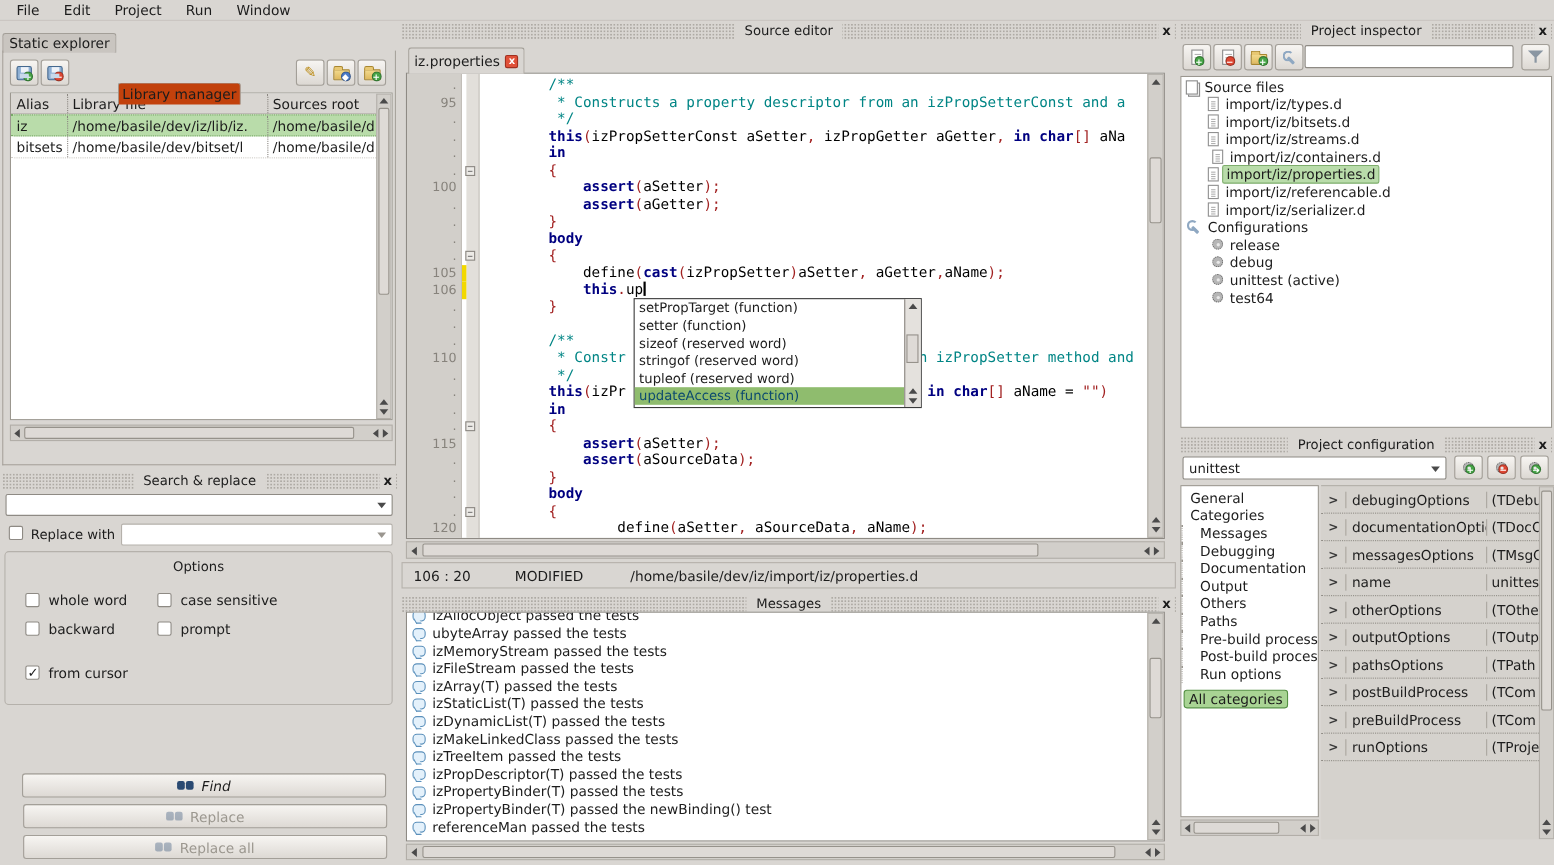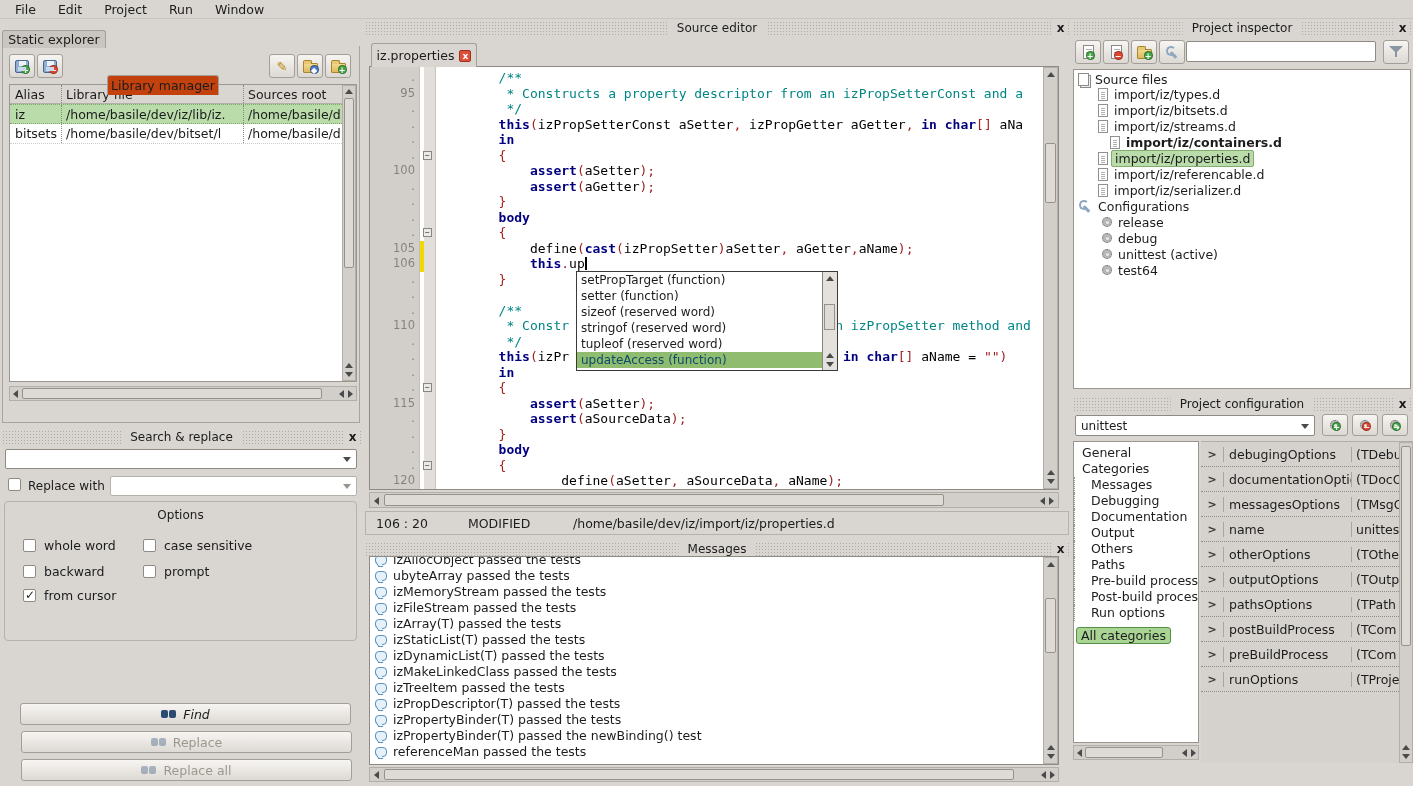--- a/index.html
+++ b/index.html
@@ -259,21 +259,21 @@
           <span>case sensitive</span>
         </div>
         <div class="cbrow" style="left: 18px; top: 62px;">
           <span class="cb"></span>
           <span>backward</span>
         </div>
         <div class="cbrow" style="left: 138px; top: 62px;">
           <span class="cb"></span>
           <span>prompt</span>
         </div>
-        <div class="cbrow" style="left: 18px; top: 86px; justify-content: center;">
+        <div class="cbrow" style="left: 18px; top: 102px; justify-content: center;">
           <span class="cb on"></span>
           <span>from cursor</span>
         </div>
       </div>
   </div>
   <div class="pbtn" style="left:20px; top:684px; width:331px; height:22px;font-style:italic;">
     <span class="i-binoc"></span>
     <span>Find</span>
   </div>
   <div class="pbtn dis" style="left:21px; top:712px; width:331px; height:22px;">
@@ -598,21 +598,21 @@
         <span>import/iz/types.d</span>
       </div>
       <div class="trow" style="padding-left: 24px;">
         <span class="i-doc"></span>
         <span>import/iz/bitsets.d</span>
       </div>
       <div class="trow" style="padding-left: 24px;">
         <span class="i-doc"></span>
         <span>import/iz/streams.d</span>
       </div>
-      <div class="trow" style="padding-left: 36px; font-weight: bold;">
+      <div class="trow" style="padding-left: 28px;">
         <span class="i-doc"></span>
         <span>import/iz/containers.d</span>
       </div>
       <div class="trow" style="padding-left: 24px;">
         <span class="i-doc"></span>
         <span class="sel-pill">import/iz/properties.d</span>
       </div>
       <div class="trow" style="padding-left: 24px;">
         <span class="i-doc"></span>
         <span>import/iz/referencable.d</span>

